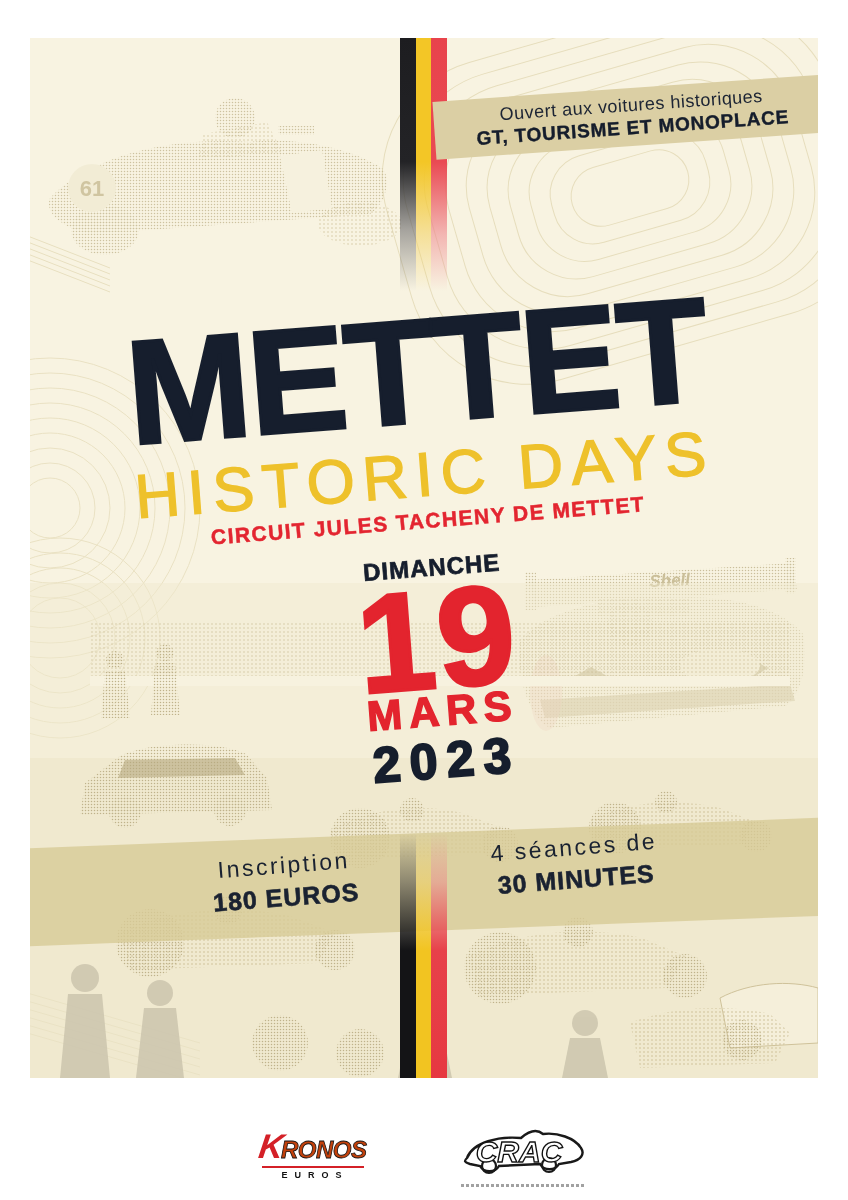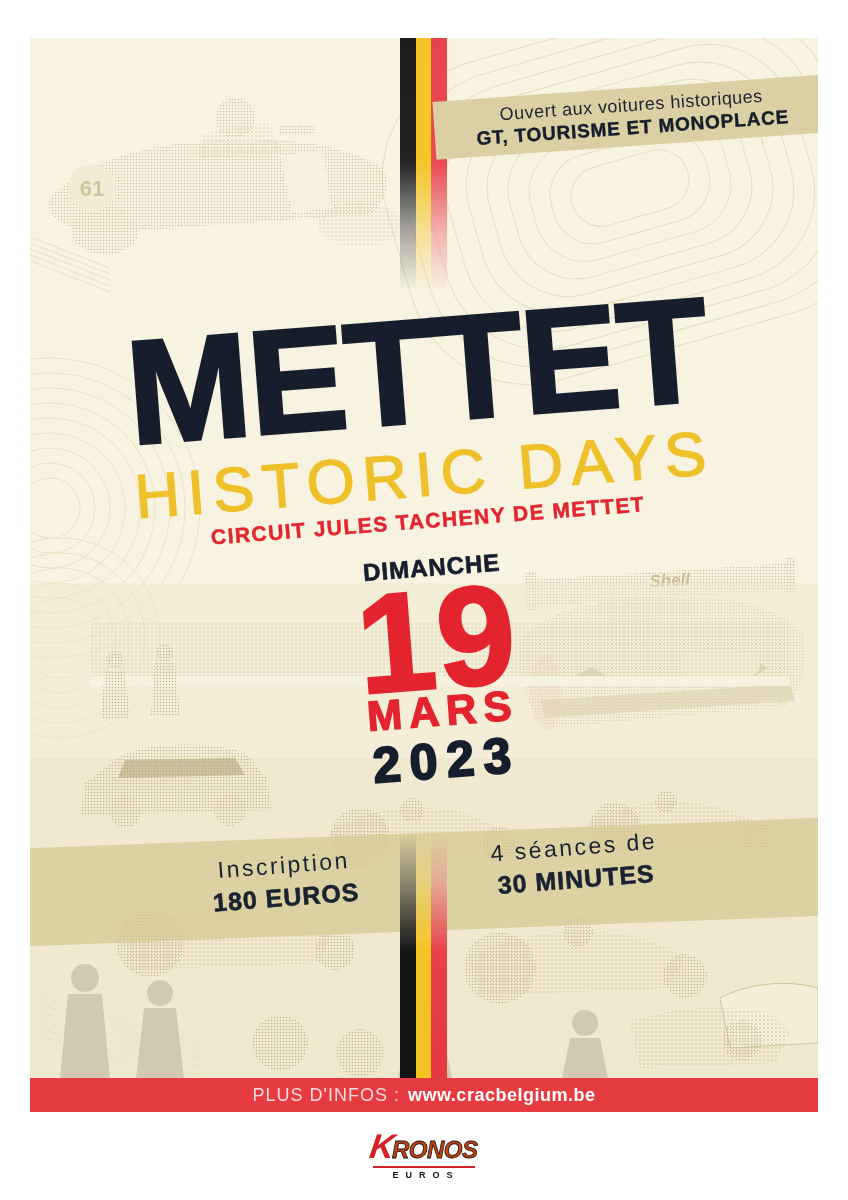--- a/index.html
+++ b/index.html
@@ -262,29 +262,34 @@
       <div class="b1">Inscription</div>
       <div class="b2">180 EUROS</div>
     </div>
     <div class="badge badge-sessions">
       <div class="b1">4 séances de</div>
       <div class="b2">30 MINUTES</div>
     </div>
 
   </div>
 
-  <div class="infobar">
-    <span class="lbl">PLUS D'INFOS :</span>
-    <span class="url">www.cracbelgium.be</span>
-  </div>
 
   <div class="footer">
     <div class="kronos">
       <div class="row">
         <span class="kk">K</span>
         <span class="kr">RONOS</span>
       </div>
       <div class="kline"></div>
       <div class="ksub">EUROS</div>
     </div>
+    <div class="crac">
+      <svg width="132" height="52" viewBox="0 0 132 52">
+        <path d="M10,32 C16,16 42,10 64,12 C72,5 80,3 86,8 C100,6 118,12 124,22 C128,28 124,34 114,36 L102,38 C98,45 87,45 83,38 L42,40 C38,47 27,47 23,40 L13,38 C7,36 7,35 10,32 Z" fill="none" stroke="#191919" stroke-width="2.4"></path>
+        <circle cx="32" cy="40" r="7" fill="none" stroke="#191919" stroke-width="2.2"></circle>
+        <circle cx="92" cy="39" r="7" fill="none" stroke="#191919" stroke-width="2.2"></circle>
+        <text x="62" y="36" font-size="30" font-weight="700" font-style="italic" text-anchor="middle" fill="#ffffff" stroke="#111111" stroke-width="1.4">CRAC</text>
+      </svg>
+      <div class="fineprint"></div>
+    </div>
   </div>
 
 </div>
 
 </body></html>

